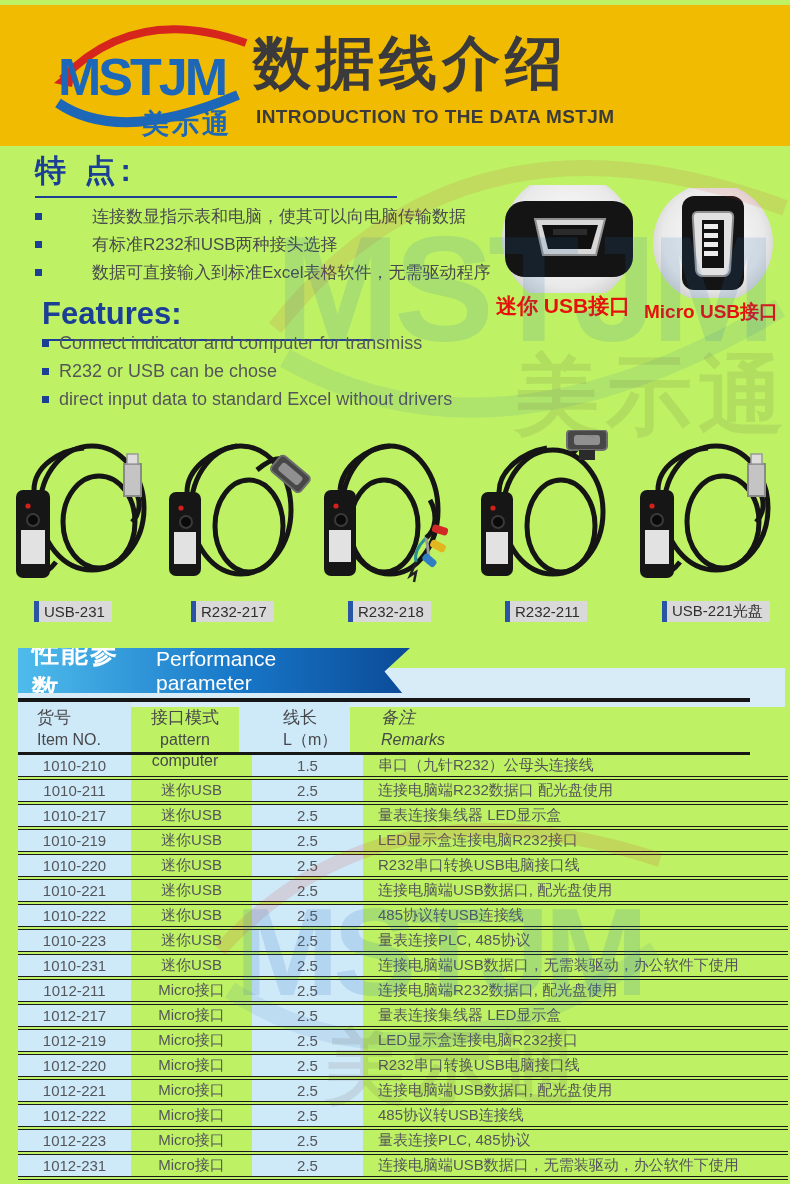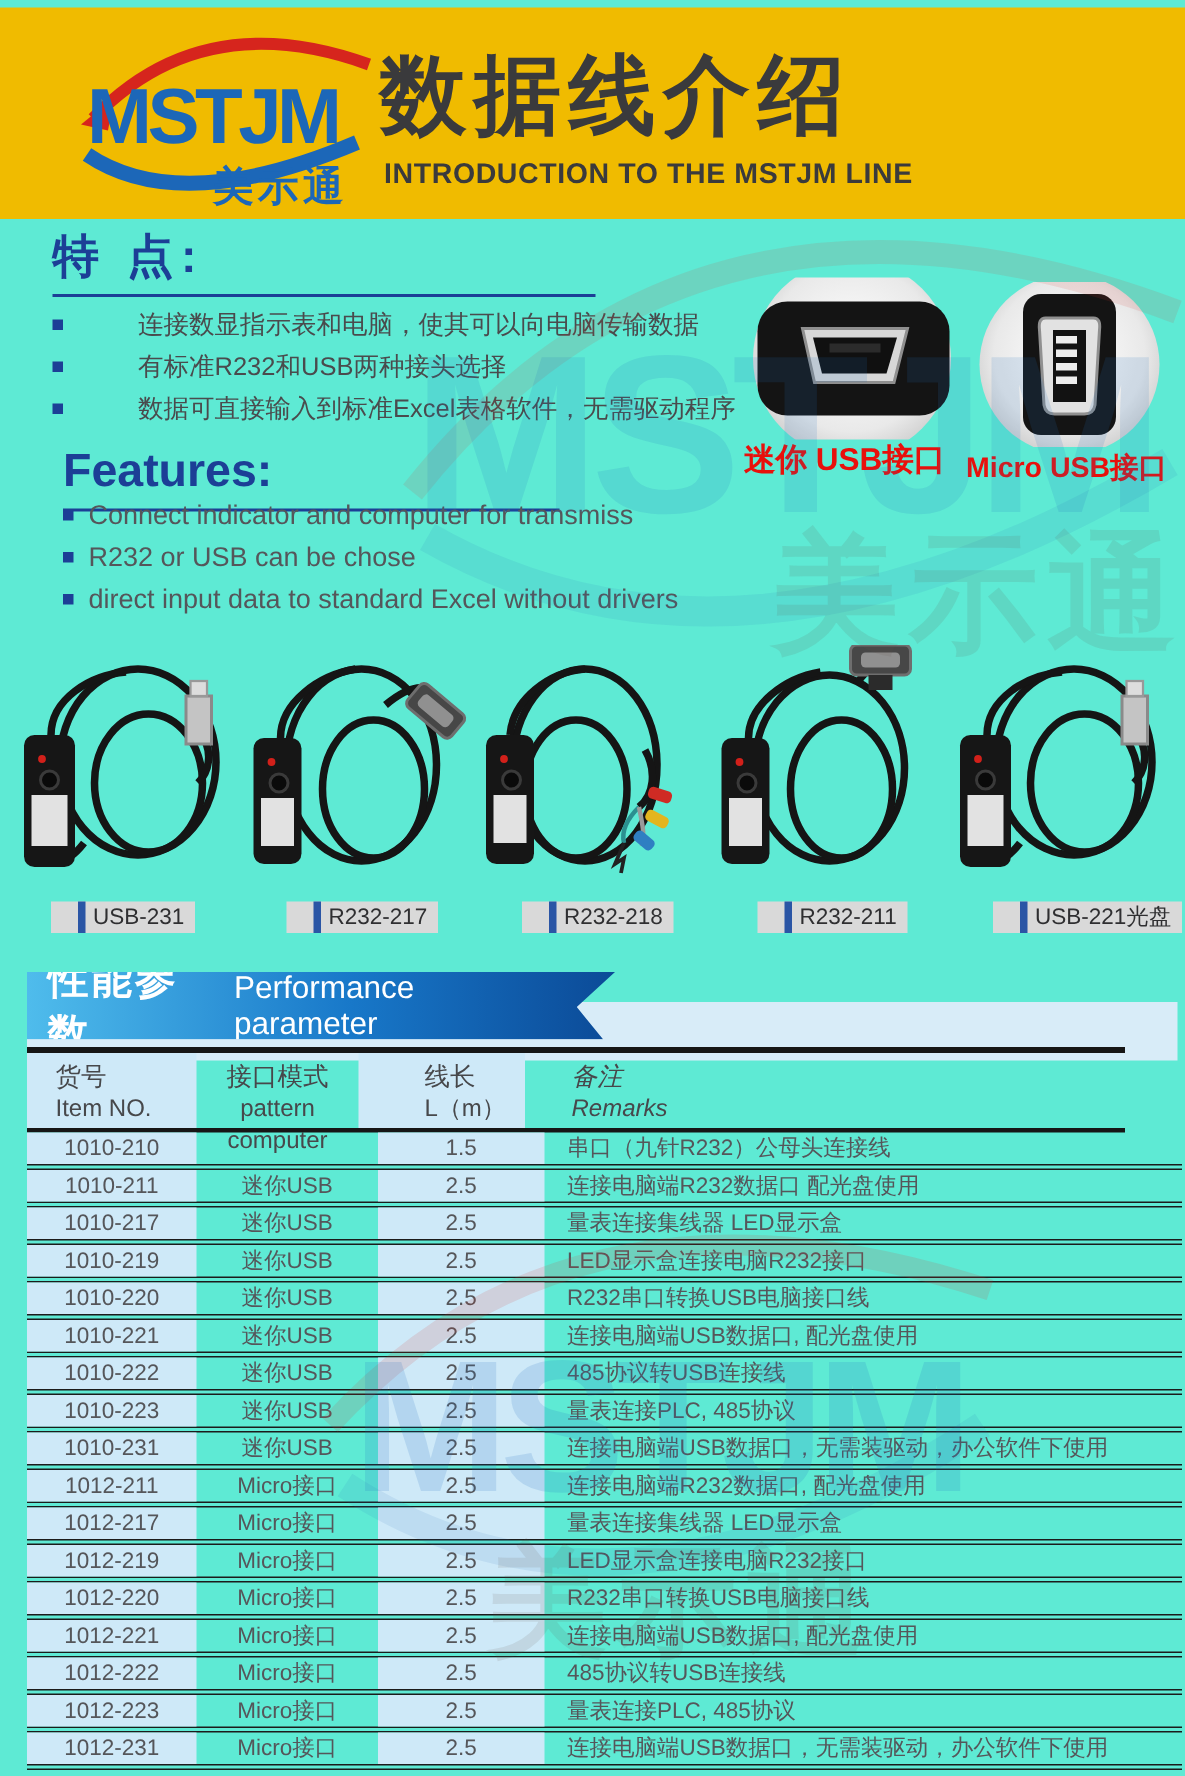--- a/index.html
+++ b/index.html
@@ -1,16 +1,16 @@
 <!DOCTYPE html>
 <html><head>
 <meta charset="utf-8">
 <style>
   html,body{margin:0;padding:0;background:#ffffff;font-family:"Liberation Sans","DejaVu Sans",sans-serif;}
-  #page{position:relative;width:790px;height:1184px;background:#5eead4;overflow:hidden;}
+  #page{position:relative;width:790px;height:1184px;background:#bef264;overflow:hidden;}
 
   
   .header{position:absolute;left:0;top:5px;width:790px;height:141px;background:#F0BB00;}
   .logo-svg{position:absolute;left:50px;top:12px;}
   .title{position:absolute;left:253px;top:20px;font-size:58px;font-weight:bold;color:#3A3A3C;letter-spacing:5px;white-space:nowrap;}
   .subtitle{position:absolute;left:256px;top:101px;font-size:19px;font-weight:bold;color:#3A3A3C;letter-spacing:0.4px;white-space:nowrap;}
 
   
   .wm{position:absolute;pointer-events:none;z-index:6;}
   .wm-top{left:265px;top:148px;width:525px;height:295px;}
@@ -38,21 +38,21 @@
   .conn-photo{position:absolute;}
   .mini-photo{left:483px;top:185px;}
   .micro-photo{left:652px;top:188px;}
   .conn-label{position:absolute;color:#E8100C;font-weight:bold;white-space:nowrap;}
   .mini-label{left:496px;top:292px;font-size:21px;}
   .micro-label{left:644px;top:299px;font-size:19px;}
 
   
   .products{position:absolute;left:4px;top:430px;width:782px;height:195px;display:flex;justify-content:space-between;}
   .product{position:relative;width:154px;height:195px;}
-  .p-label{position:absolute;bottom:3px;left:30px;display:inline-flex;align-items:center;background:#D9D9D9;height:21px;padding-right:7px;padding-left:18px;}
+  .p-label{position:absolute;bottom:3px;left:30px;display:inline-flex;align-items:center;background:#D9D9D9;height:21px;padding-right:7px;}
   .p-label .bar{width:5px;height:21px;background:#2A55A5;margin-right:5px;flex:none;}
   .p-label .txt{font-size:15px;color:#2F2F31;white-space:nowrap;}
 
   
   .perf-band{position:absolute;left:18px;top:668px;width:767px;height:39px;background:#D8ECF8;}
   .perf-ribbon{position:absolute;left:18px;top:648px;width:392px;height:45px;
     background:linear-gradient(90deg,#4FBCEC 0%,#1878C9 55%,#0B4A97 100%);
     clip-path:polygon(0 0,100% 0,93.5% 52%,98% 100%,0 100%);
     display:flex;align-items:center;padding-left:14px;box-sizing:border-box;color:#fff;}
   .perf-cn{font-size:27px;font-weight:bold;letter-spacing:2px;}
@@ -84,21 +84,21 @@
 
   <div class="header">
     <svg class="logo-svg" width="215" height="125" viewBox="0 0 215 125">
       <path d="M12,62 Q85,-14 196,26" fill="none" stroke="#D6251D" stroke-width="8"></path>
       <polygon points="4,66 26,48 22,70" fill="#D6251D"></polygon>
       <text x="8" y="78" font-size="52" font-weight="bold" fill="#1C67B8" letter-spacing="-3">MSTJM</text>
       <path d="M8,86 Q70,128 188,78" fill="none" stroke="#1C67B8" stroke-width="10"></path>
       <text x="92" y="116" font-size="27" font-weight="bold" fill="#1C67B8" letter-spacing="3">美示通</text>
     </svg>
     <div class="title">数据线介绍</div>
-    <div class="subtitle">INTRODUCTION TO THE MSTJM LINE</div>
+    <div class="subtitle">INTRODUCTION TO THE DATA MSTJM</div>
   </div>
 
   <div class="wm wm-top">
     <svg width="525" height="295" viewBox="0 0 525 295">
       <path d="M10,180 Q200,-60 520,60" fill="none" stroke="rgba(214,60,50,0.12)" stroke-width="16"></path>
       <path d="M20,210 Q230,330 515,160" fill="none" stroke="rgba(38,112,190,0.10)" stroke-width="20"></path>
     </svg>
     <div class="wm-word">MSTJM</div>
     <div class="wm-cn">美示通</div>
   </div>

